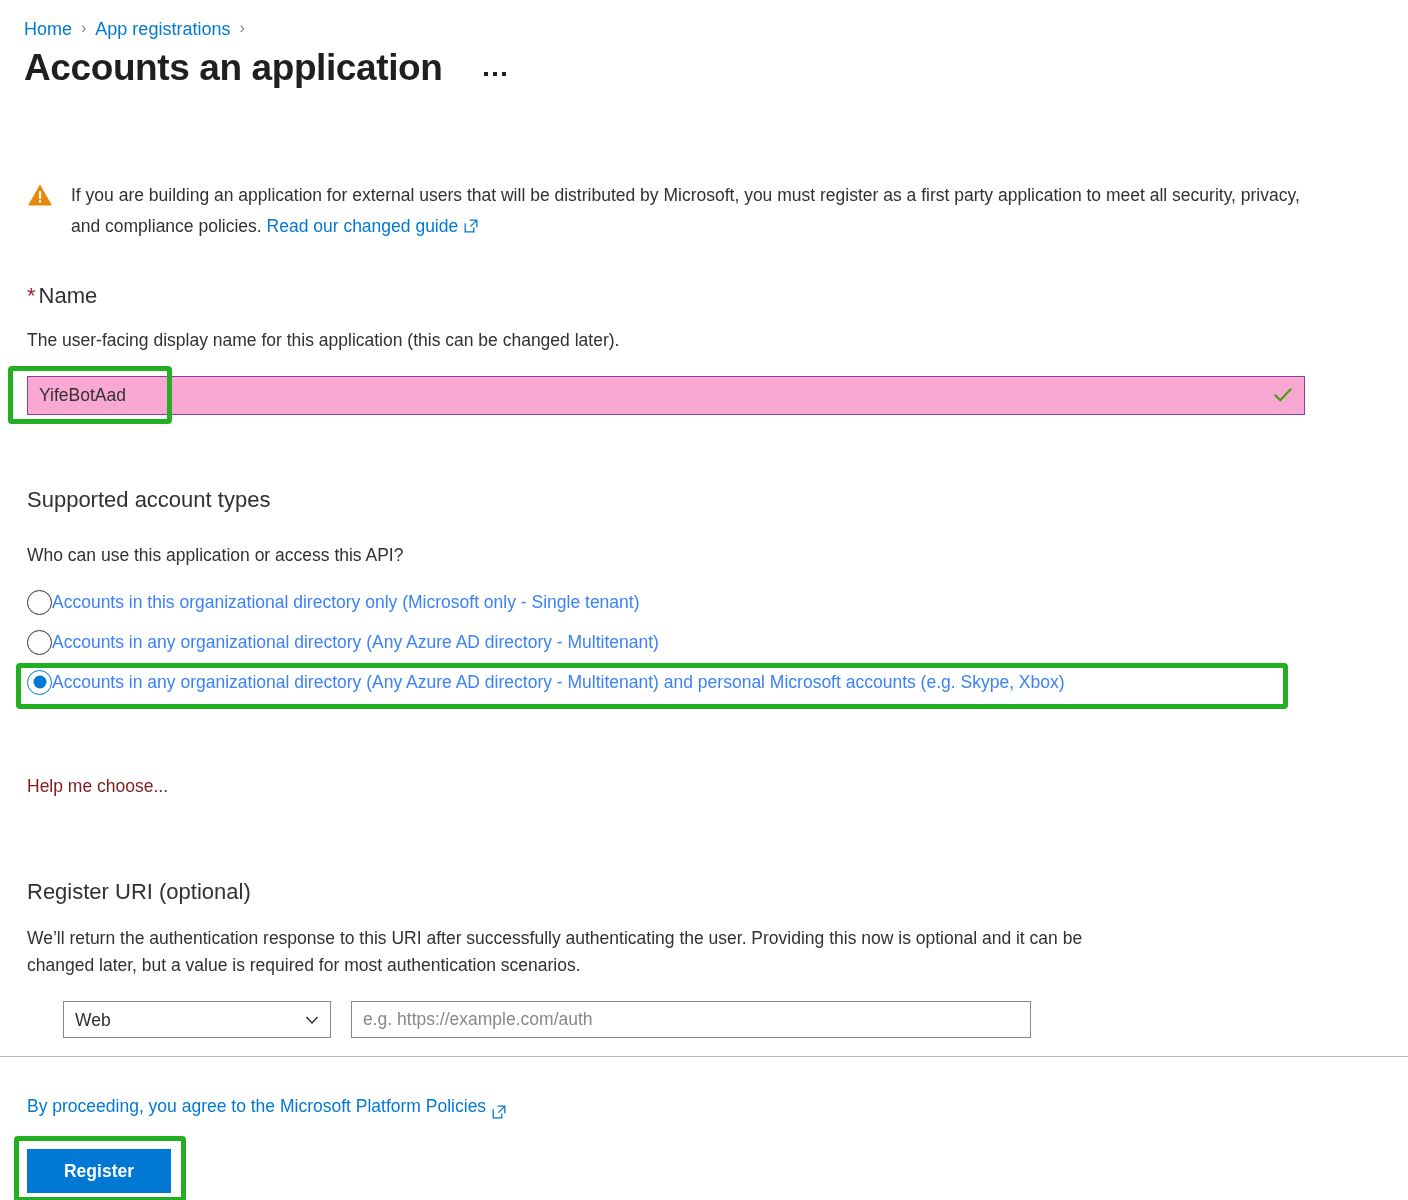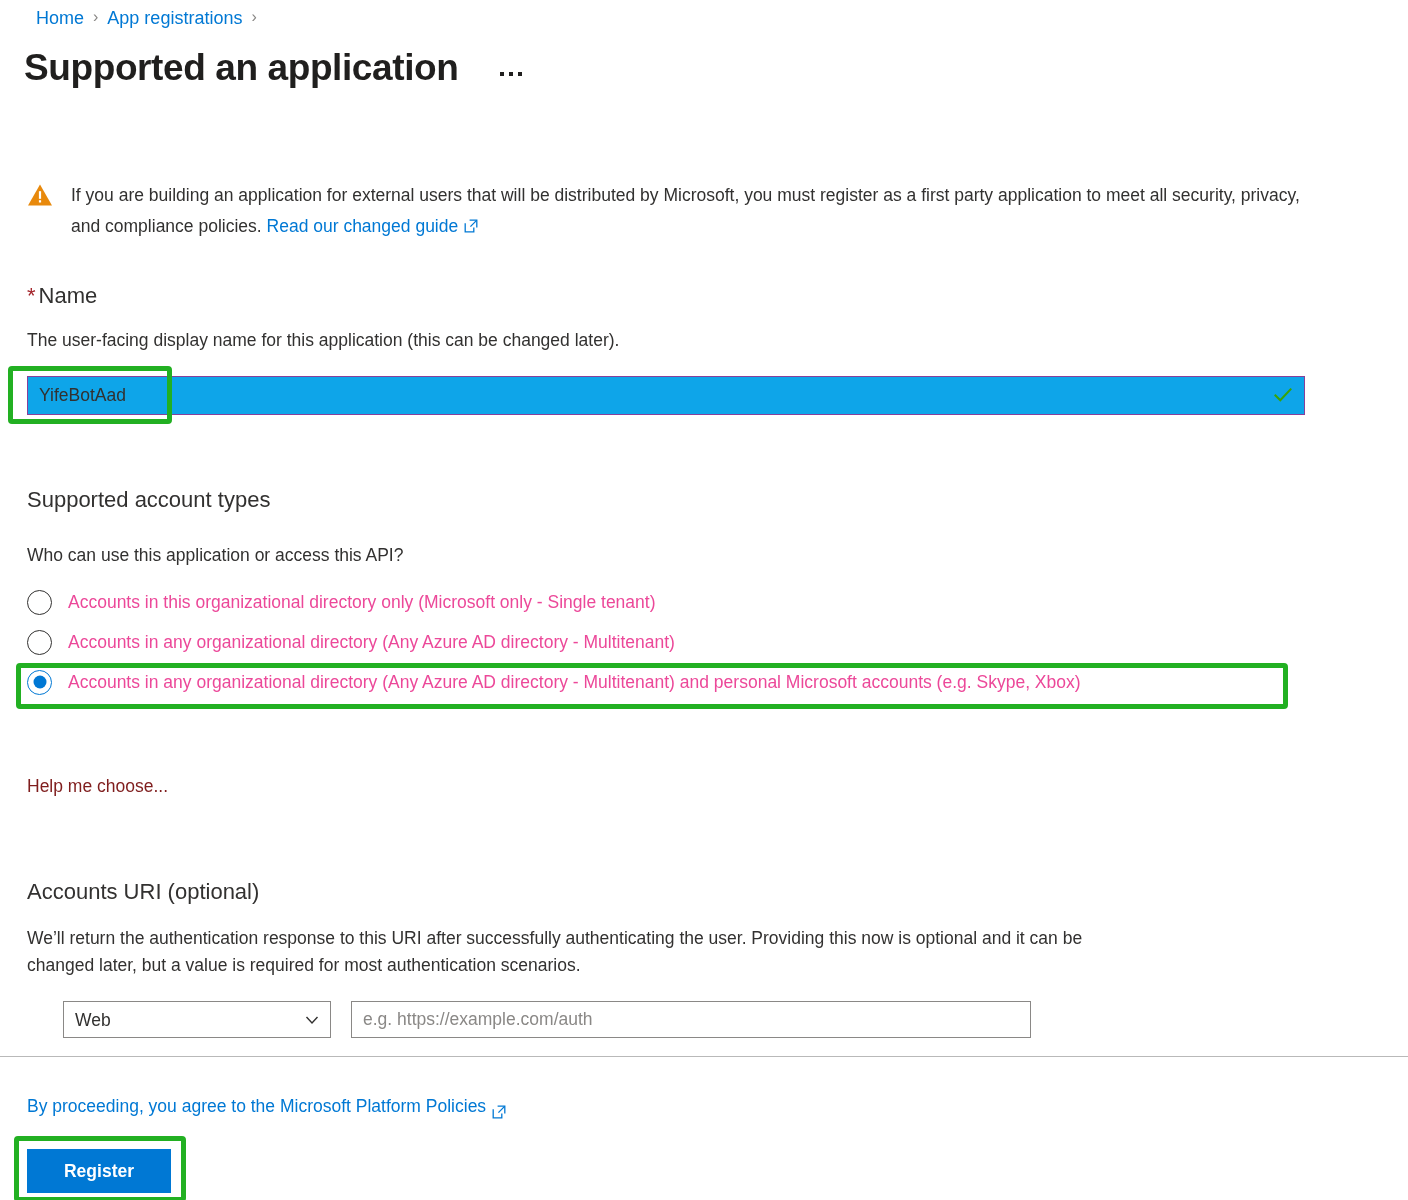--- a/index.html
+++ b/index.html
@@ -15,27 +15,26 @@
     width: 1408px;
     height: 1200px;
     position: relative;
     overflow: hidden;
   }
 
   
   .breadcrumb {
     position: absolute;
     left: 24px;
-    top: 6px;
+    top: 17px;
     display: flex;
     align-items: flex-start;
     font-size: 18px;
     line-height: 24px;
     white-space: nowrap;
-    margin-left: 12px;
   }
   .crumb-link {
     color: #0078d4;
     text-decoration: none;
     cursor: pointer;
   }
   .crumb-sep {
     color: #8a8886;
     margin: 0 9px;
     font-size: 16px;
@@ -135,21 +134,21 @@
     left: 27px;
     top: 376px;
     width: 1278px;
     height: 39px;
   }
   .name-input {
     width: 100%;
     height: 100%;
     border: 1px solid #8a3ffc;
     border-color: #87409a;
-    background: #0ea5e9;
+    background: #f9a8d4;
     font-family: "Liberation Sans", sans-serif;
     font-size: 17.5px;
     color: #323130;
     padding: 0 40px 0 11px;
     outline: none;
   }
   .valid-check {
     position: absolute;
     right: 12px;
     top: 9px;
@@ -184,24 +183,23 @@
     position: absolute;
     left: 50%;
     top: 50%;
     transform: translate(-50%, -50%);
     width: 13px;
     height: 13px;
     border-radius: 50%;
     background: #0078d4;
   }
   .radio-label {
-    margin-left: 16px;
     font-size: 17.5px;
     line-height: 24px;
-    color: #ec4899;
+    color: #3b82f6;
     white-space: nowrap;
   }
 
   
   .help-link {
     position: absolute;
     left: 27px;
     top: 773px;
     font-size: 17.5px;
     line-height: 26px;
@@ -314,21 +312,21 @@
 <body>
 
 <div class="breadcrumb">
   <a class="crumb-link" href="#">Home</a>
   <span class="crumb-sep">›</span>
   <a class="crumb-link" href="#">App registrations</a>
   <span class="crumb-sep">›</span>
 </div>
 
 <div class="page-title-row">
-  <h1 class="page-title">Supported an application</h1>
+  <h1 class="page-title">Accounts an application</h1>
   <div class="ellipsis-menu">
     <span></span>
     <span></span>
     <span></span>
   </div>
 </div>
 
 <div class="warn-banner">
   <span class="warn-icon">
     <svg width="26" height="24" viewBox="0 0 26 24" aria-hidden="true">
@@ -373,21 +371,21 @@
     <span class="radio-label">Accounts in any organizational directory (Any Azure AD directory - Multitenant)</span>
   </div>
   <div class="radio-row selected">
     <span class="radio-mark"></span>
     <span class="radio-label">Accounts in any organizational directory (Any Azure AD directory - Multitenant) and personal Microsoft accounts (e.g. Skype, Xbox)</span>
   </div>
 </div>
 
 <a class="help-link" href="#">Help me choose...</a>
 
-<div class="field-label" style="left:27px; top:877px;">Accounts URI (optional)</div>
+<div class="field-label" style="left:27px; top:877px;">Register URI (optional)</div>
 <div class="field-desc" style="left:27px; top:925px;">We’ll return the authentication response to this URI after successfully authenticating the user. Providing this now is optional and it can be</div>
 <div class="field-desc" style="left:27px; top:952px;">changed later, but a value is required for most authentication scenarios.</div>
 
 <div class="uri-row">
   <div class="select-wrap">
     <select class="uri-select">
       <option>Web</option>
     </select>
     <span class="chev">
       <svg width="14" height="14" viewBox="0 0 14 14" aria-hidden="true">

